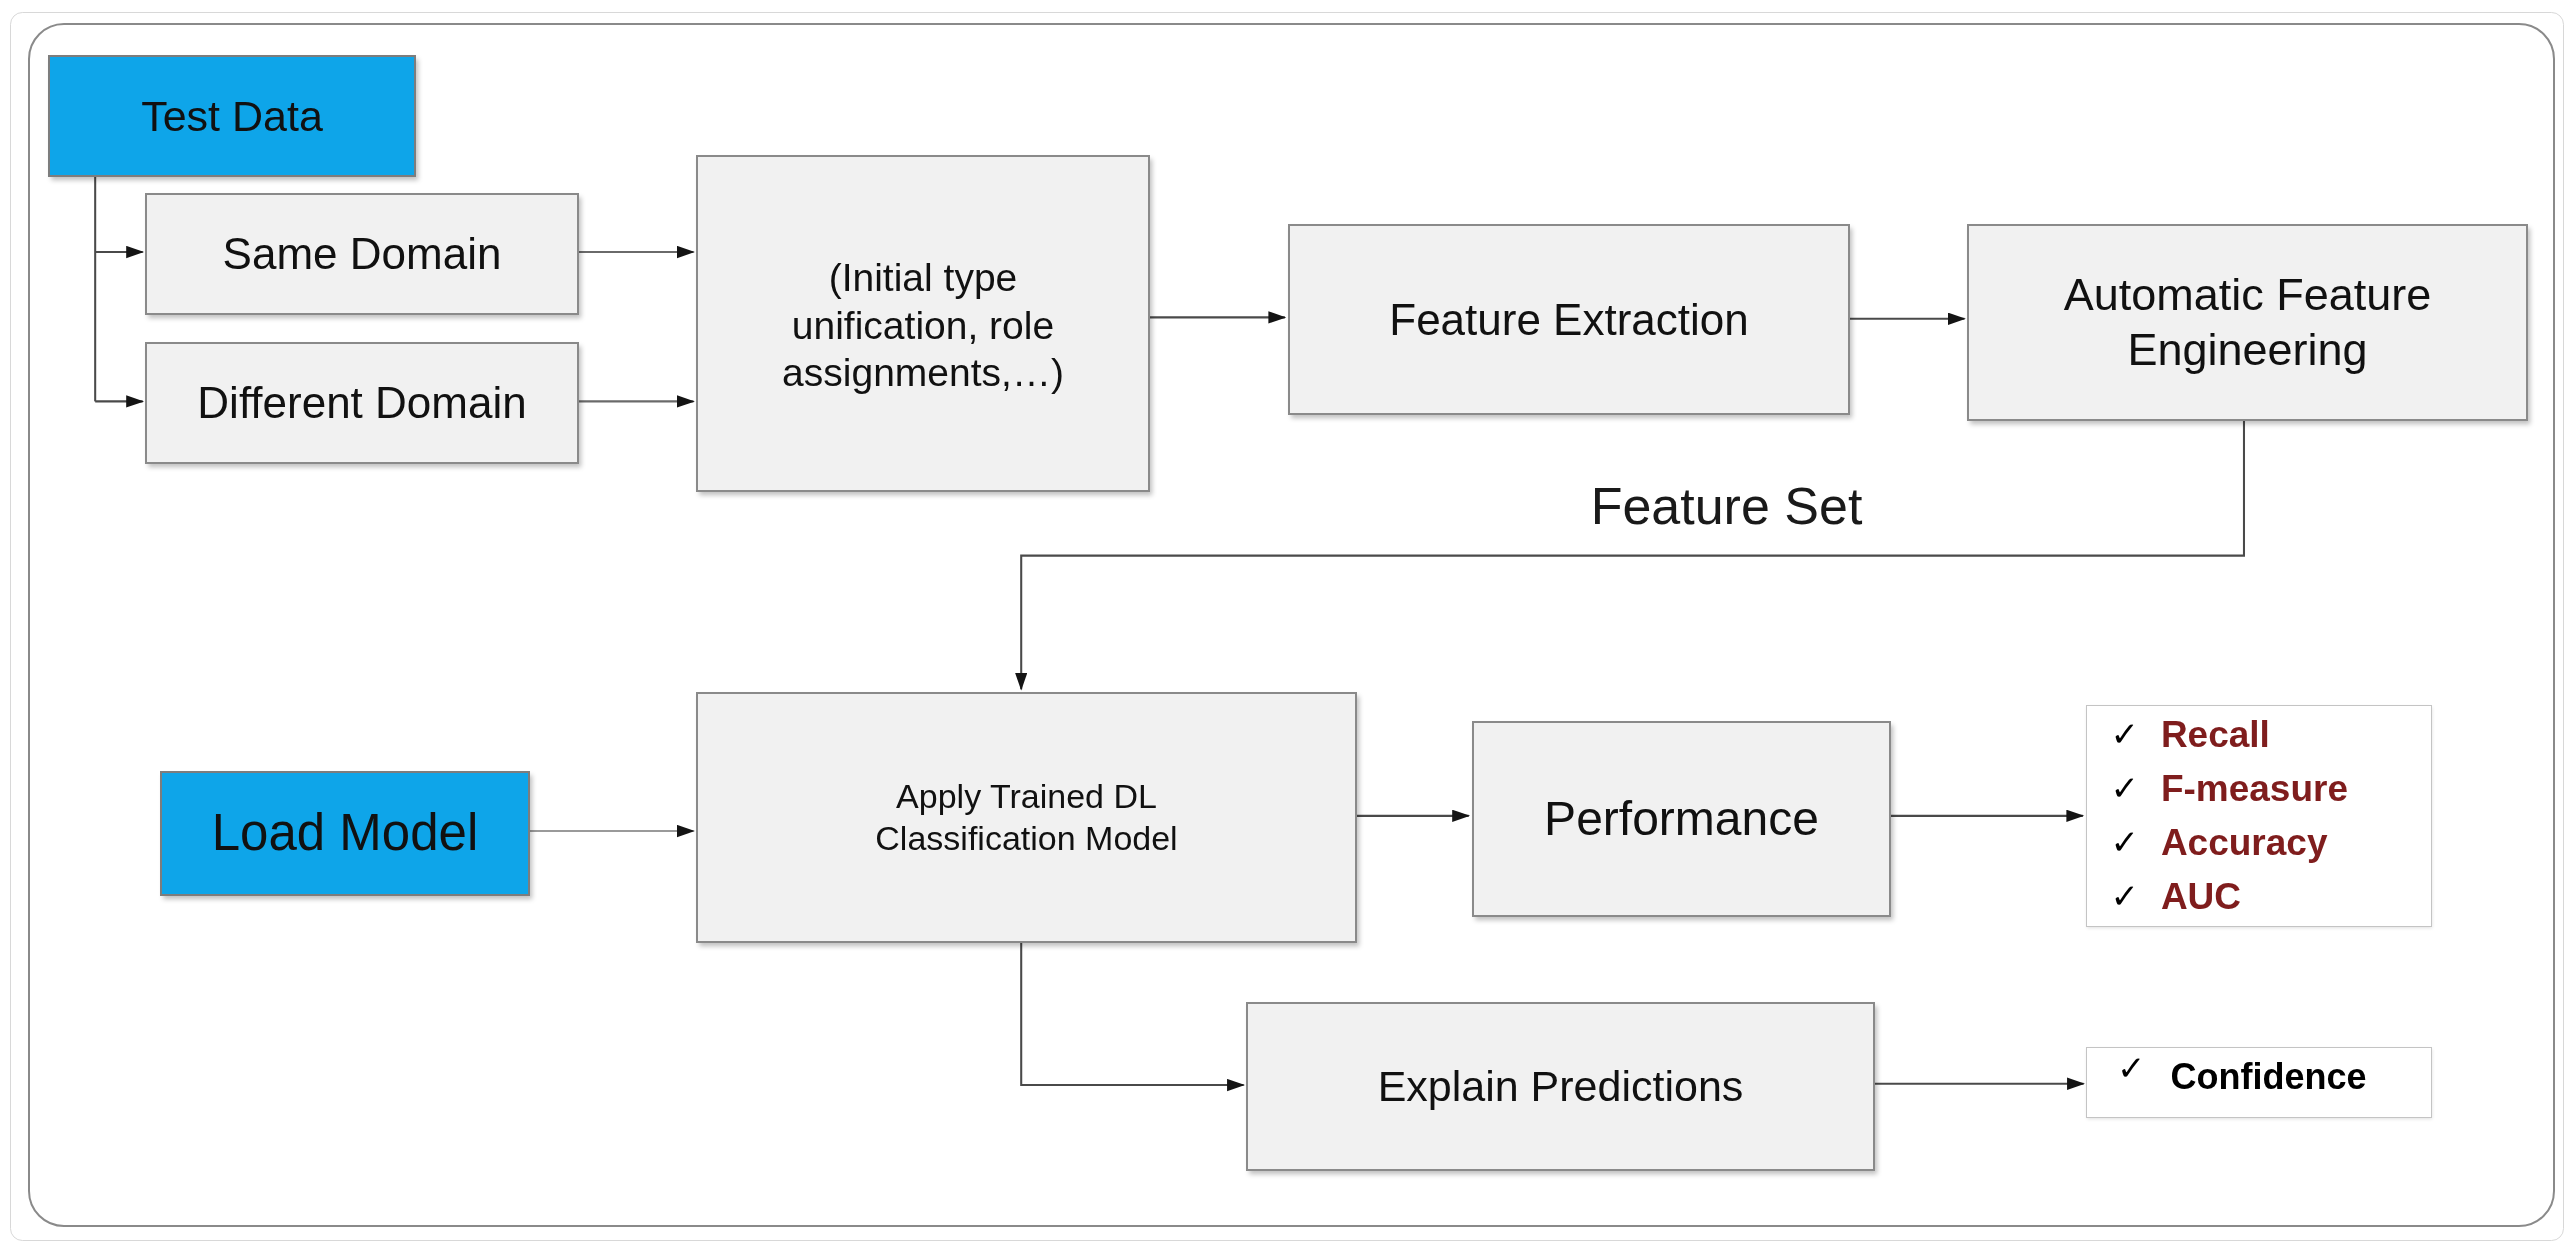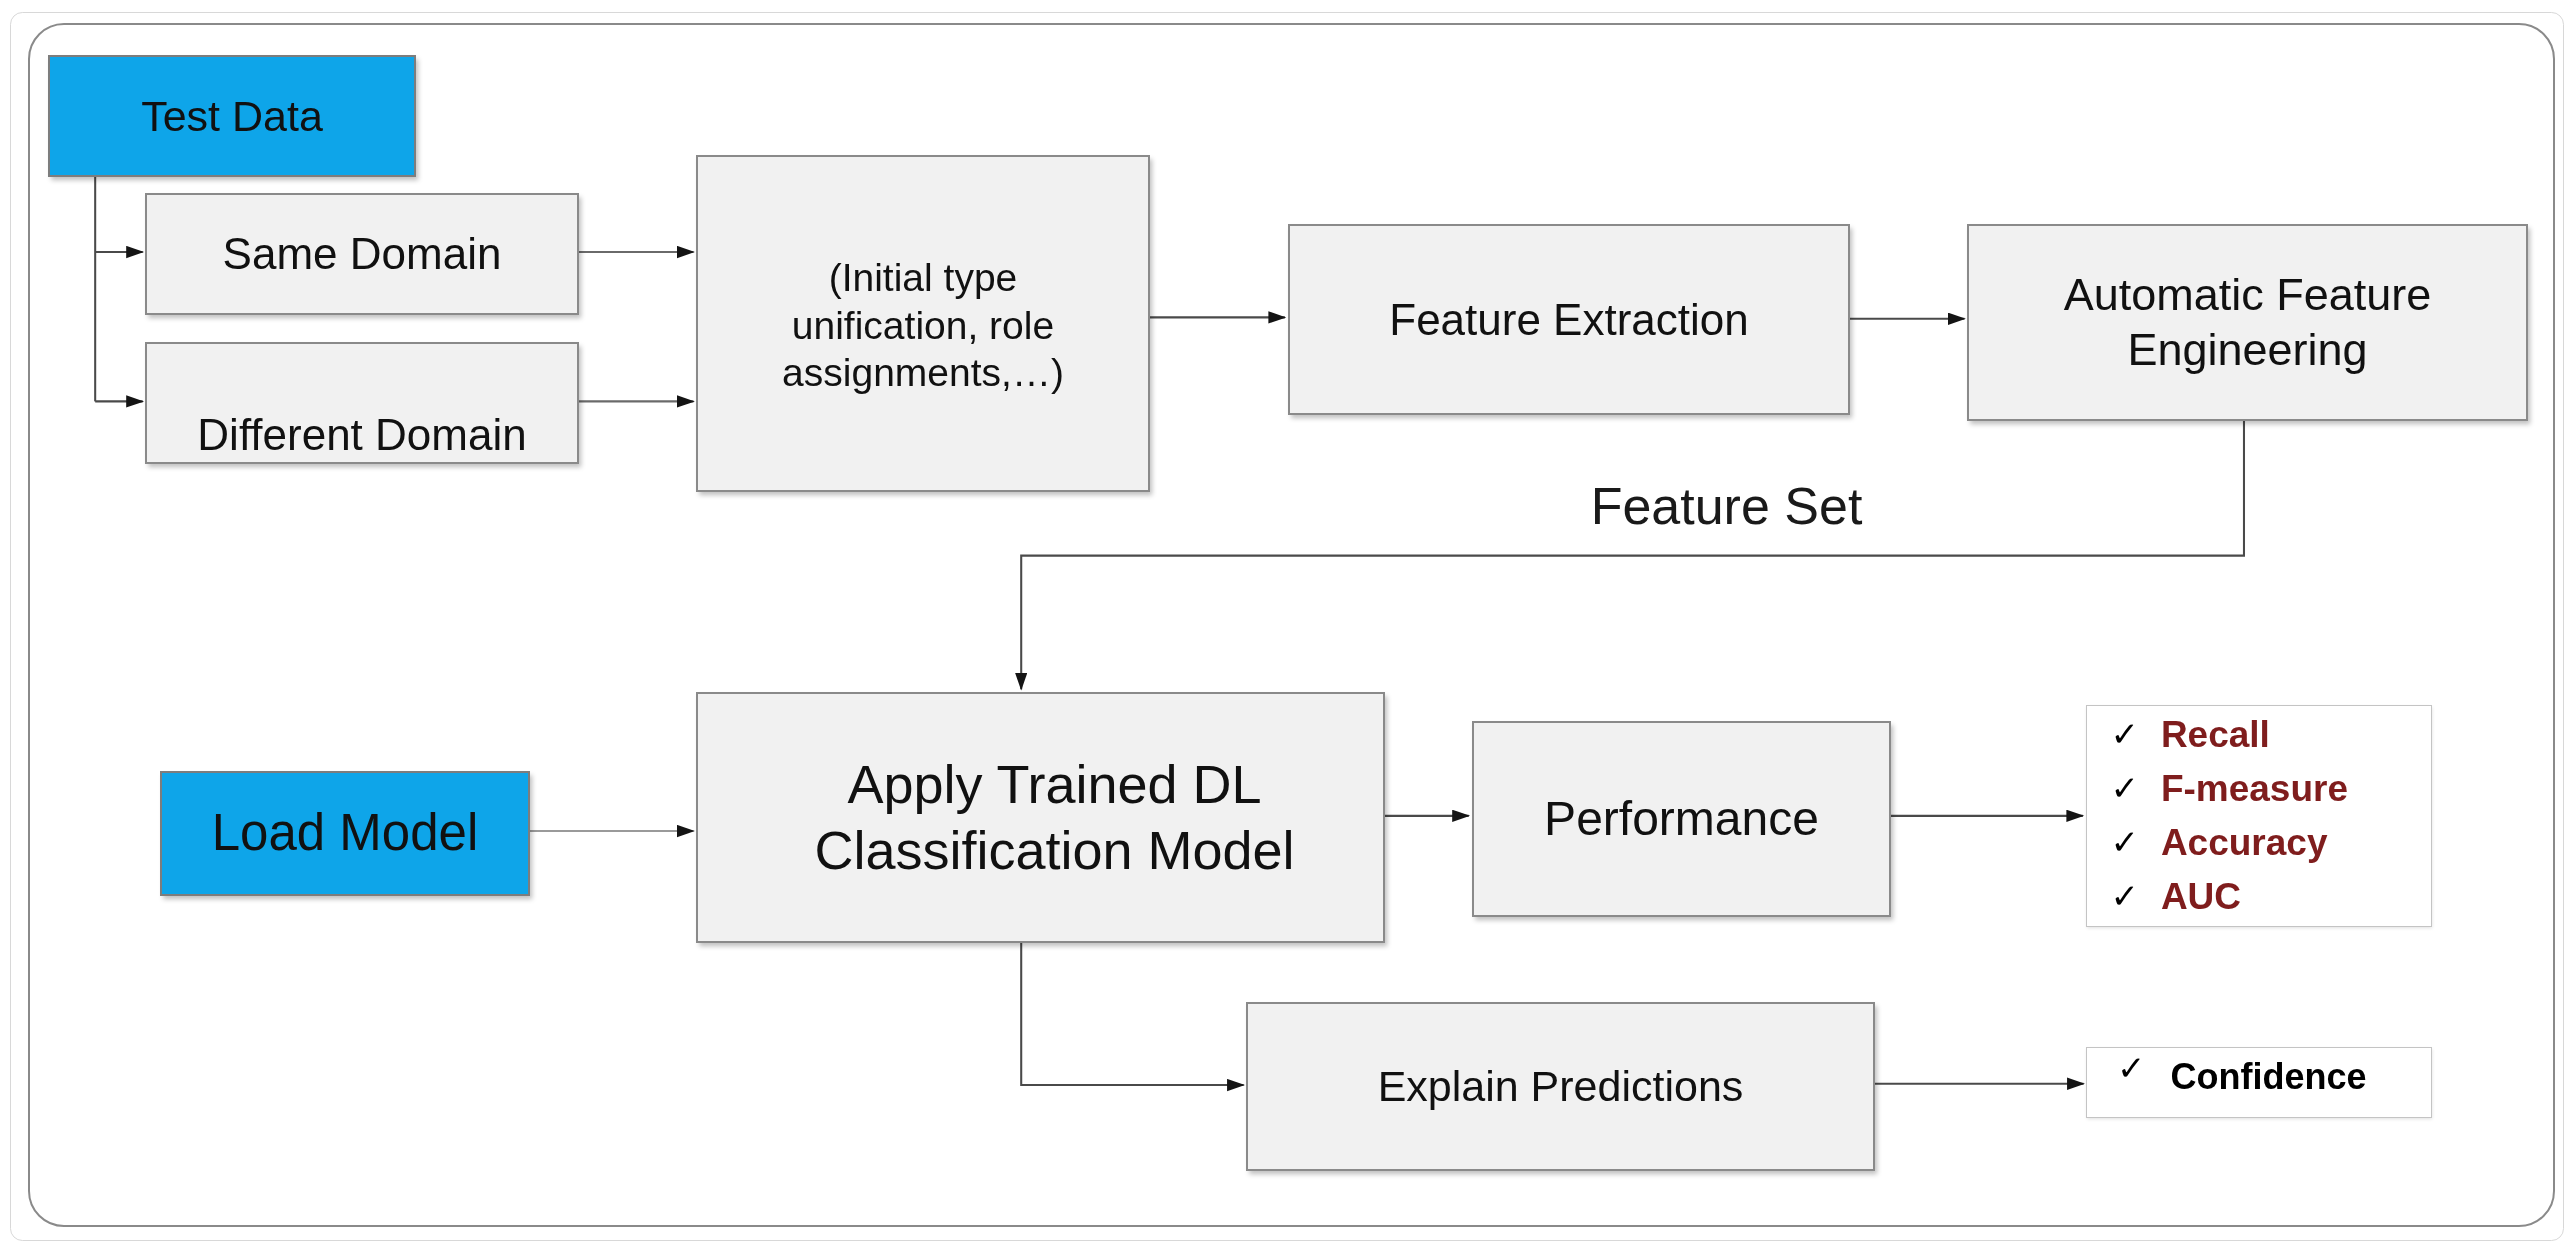--- a/index.html
+++ b/index.html
@@ -30,28 +30,28 @@
   }
   .node.white{background:#0ea5e9;border-color:#7d7d7d;}
   .node.plain{
     background:#ffffff;border:1.4px solid #c4c4c4;box-shadow:1.4px 2.1px 3.4px rgba(0,0,0,0.12);
     align-items:flex-start;
   }
   .node .sub{margin-top:4.1px;}
 
   .n-test-data      {left:48px;  top:55px;  width:364px; height:118px; font-size:43px;}
   .n-same-domain    {left:145px; top:193px; width:430px; height:118px; font-size:44px;}
-  .n-diff-domain    {left:145px; top:342px; width:430px; height:118px; font-size:44px;justify-content:flex-end;}
+  .n-diff-domain    {left:145px; top:342px; width:430px; height:118px; font-size:44px;}
   .n-preprocessing  {left:696px;top:155px; width:450px; height:333px; font-size:45px;}
   .n-preprocessing .sub{font-size:39px;}
   .n-feature-extraction{left:1288px;top:224px;width:558px;height:187px;font-size:44px;}
   .n-feature-extraction .sub{font-size:39px;}
   .n-afe            {left:1967px;top:224px; width:557px; height:193px; font-size:45px;}
   .n-load-model     {left:160px; top:771px;width:366px; height:121px; font-size:51px;}
-  .n-apply          {left:696px;top:692px;width:657px; height:247px; font-size:54px;padding-left:28px;}
+  .n-apply          {left:696px;top:692px;width:657px; height:247px; font-size:34px;}
   .n-performance    {left:1472px;top:721px;width:415px; height:192px; font-size:48px;}
   .n-explain        {left:1246px;top:1002px;width:625px; height:165px; font-size:43px;}
 
   .n-metrics{left:2086px;top:705px;width:346px;height:222px;justify-content:center;padding-left:23.4px;box-sizing:border-box;}
   .metric-row{display:flex;align-items:center;gap:22px;height:54px;}
   .metric-row .check{font-size:34px;color:#000;}
   .metric-row .m-label{font-size:37px;font-weight:bold;color:#7f1d1d;white-space:nowrap;}
 
   .n-confidence{left:2086px;top:1047px;width:346px;height:71px;flex-direction:row;justify-content:flex-start;padding-left:30px;box-sizing:border-box;gap:25px;}
   .n-confidence .check{font-size:34px;color:#000;}

